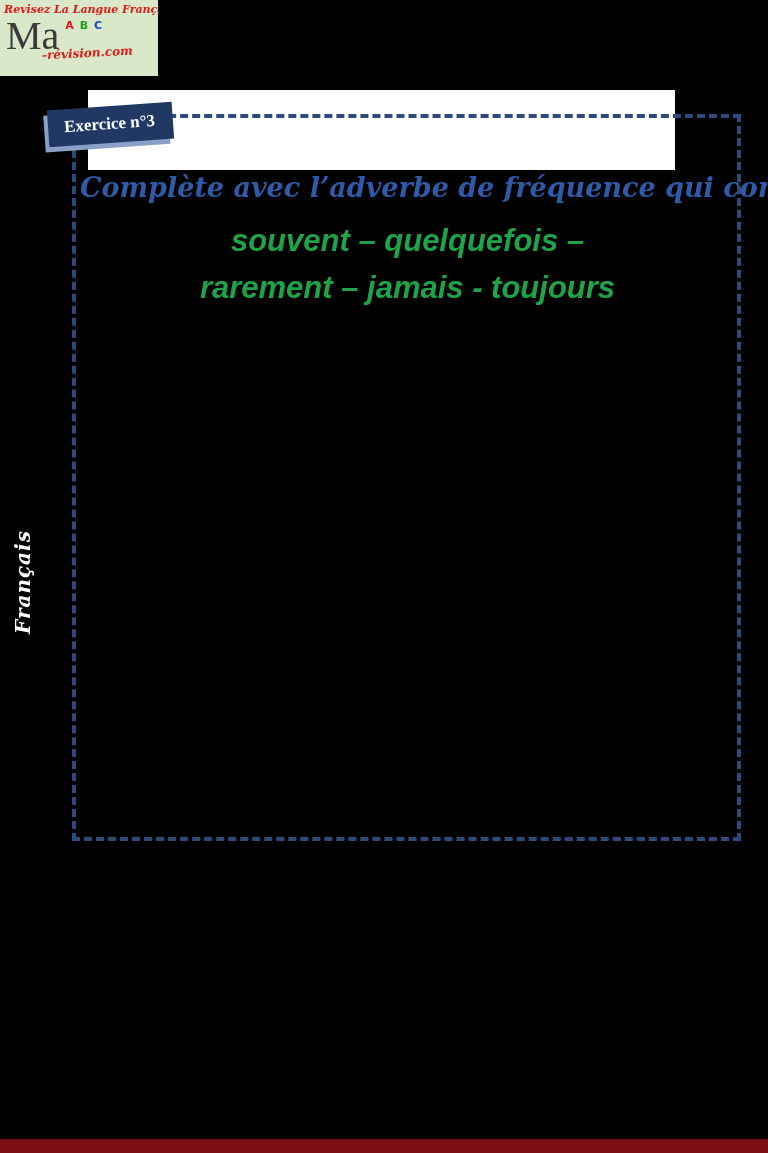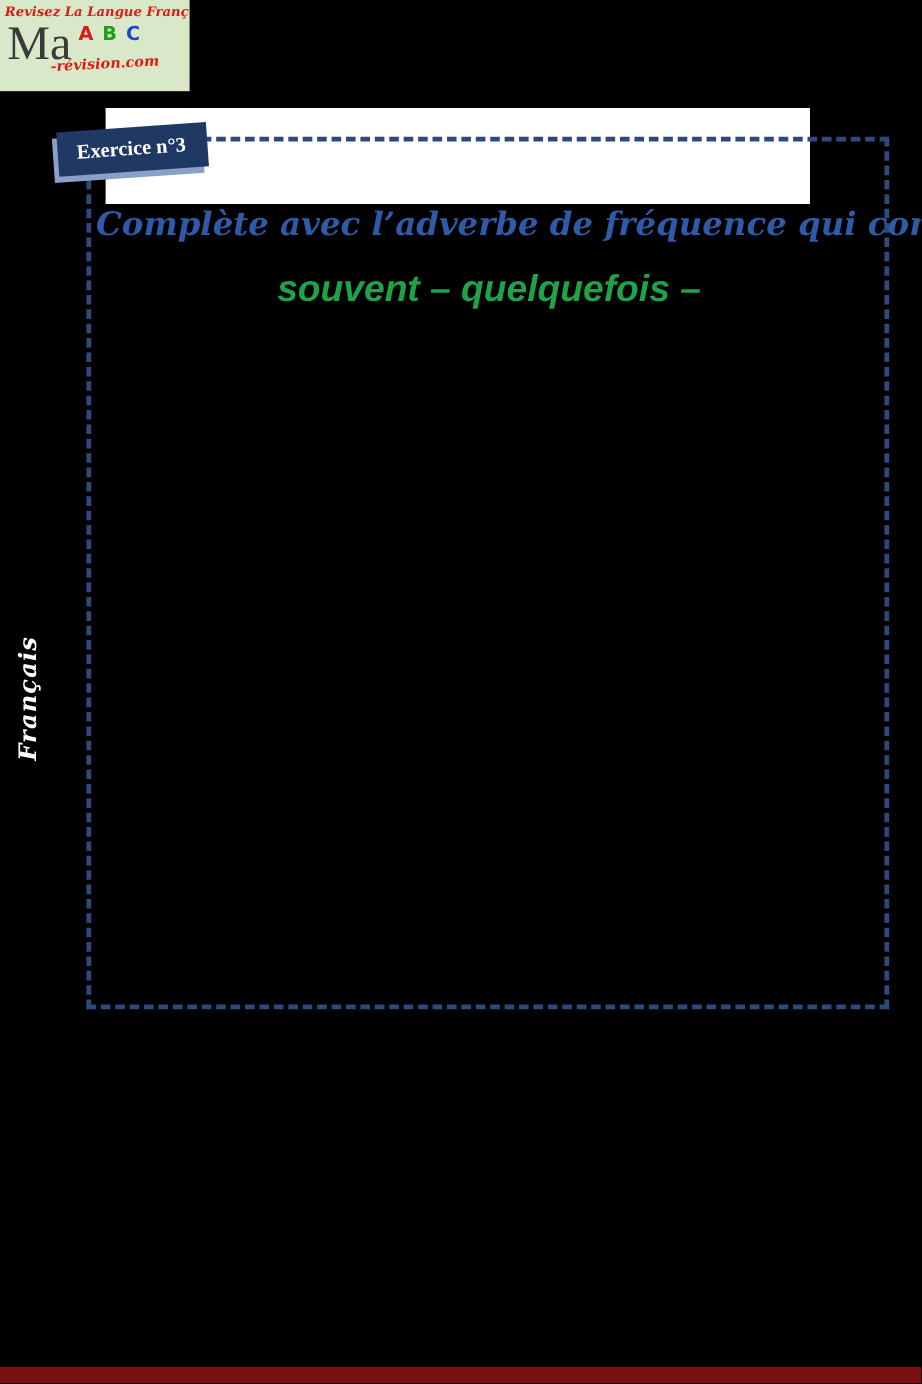--- a/index.html
+++ b/index.html
@@ -42,21 +42,21 @@
     line-height: 1;
   }
   .logo-brand {
     font-family: "Liberation Serif", serif;
     font-size: 40px;
     color: #3a3a3a;
   }
   .logo-abc {
     font-family: "DejaVu Sans", sans-serif;
     font-weight: bold;
-    font-size: 16px;
+    font-size: 11px;
     margin: 4px 0 0 6px;
     letter-spacing: 1px;
   }
   .abc-a { color: #e01818; }
   .abc-b { color: #18a018; }
   .abc-c { color: #1848d0; }
   .logo-domain {
     position: absolute;
     left: 42px;
     top: 46px;
@@ -181,19 +181,20 @@
   <div class="white-band"></div>
 
   <div class="dashed-box"></div>
 
   <div class="exercise-badge">Exercice n°3</div>
 
   <div class="instruction">Complète avec l’adverbe de fréquence qui convient :</div>
 
   <div class="word-bank">
     <div>souvent – quelquefois –</div>
+    <div>rarement – jamais - toujours</div>
   </div>
 
   <div class="subject-vertical">Français</div>
 
   <div class="footer-bar"></div>
 
 </div>
 
 </body></html>

